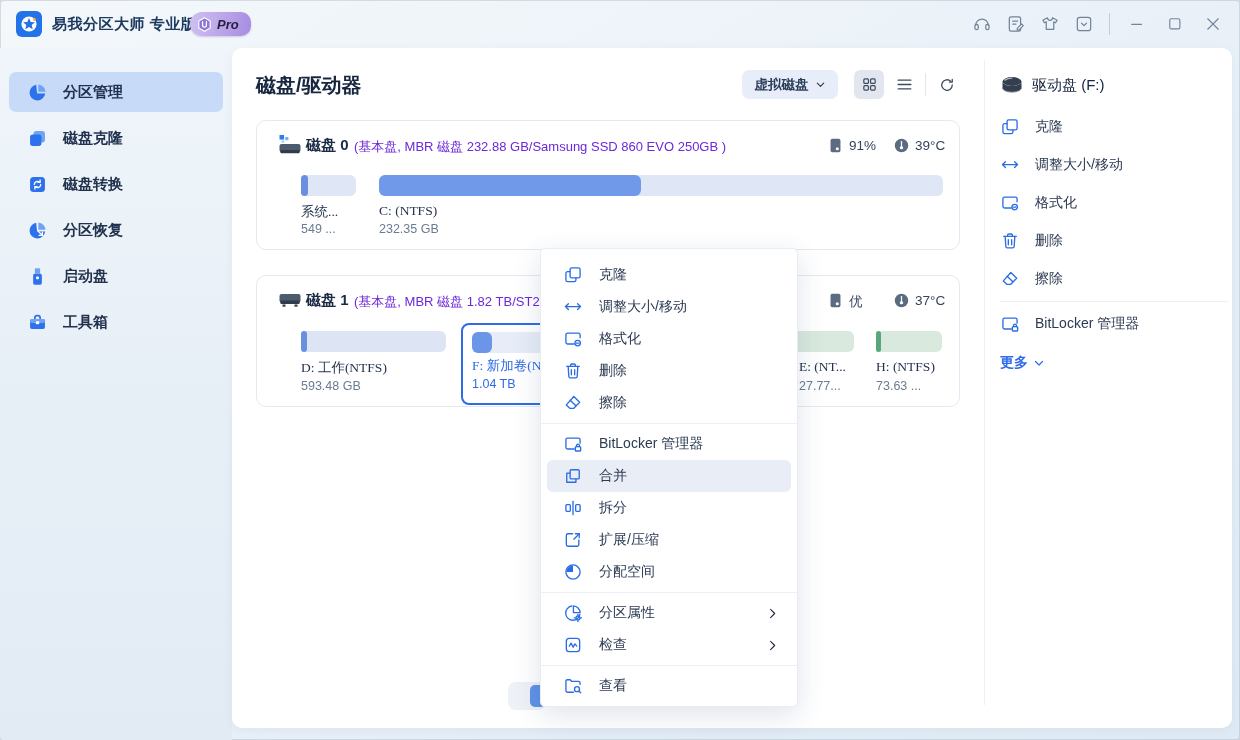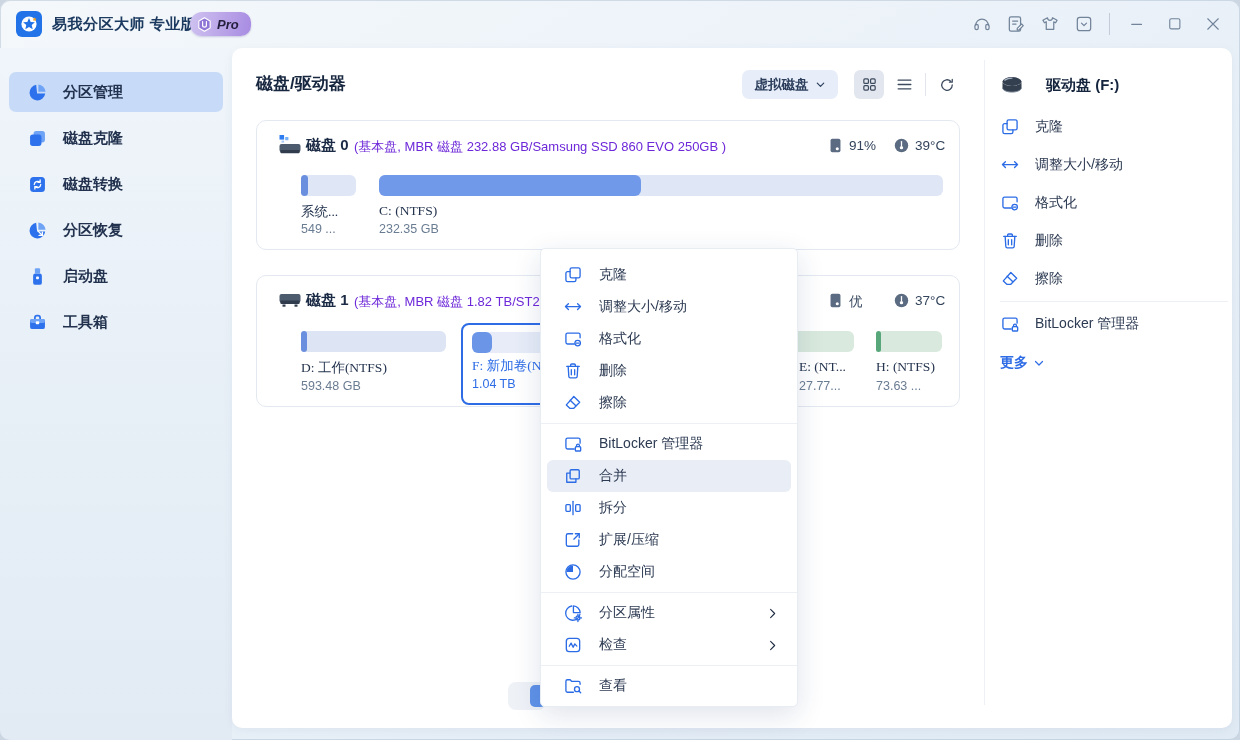--- a/index.html
+++ b/index.html
@@ -1,17 +1,17 @@
 <!DOCTYPE html>
 <html><head>
 <meta charset="utf-8">
 <style>
   html,body{margin:0;padding:0;}
   body{width:1240px;height:740px;position:relative;font-family:"Liberation Sans","DejaVu Sans",sans-serif;background:#ccd6e2;overflow:hidden;}
-  .window{position:absolute;inset:0;border-radius:10px;overflow:hidden;
+  .window{position:absolute;inset:0;border-radius:4px;overflow:hidden;
     background:linear-gradient(150deg,#f4f8fb 0%,#eaf1f8 45%,#dfeaf4 100%);
     box-shadow:inset 0 0 0 1px rgba(150,168,190,.35);}
   
   .titlebar{position:absolute;top:0;left:0;right:0;height:48px;}
   .appicon{position:absolute;left:16px;top:11px;width:26px;height:26px;}
   .apptitle{position:absolute;left:52px;top:15px;font-size:15px;font-weight:700;color:#1c3a60;letter-spacing:.5px;}
   .probadge{position:absolute;left:190px;top:12px;height:24px;padding:0 12px 0 6px;border-radius:12px 10px 10px 12px;
     background:linear-gradient(100deg,#cfc2f0 0%,#b49ce6 70%,#a78be2 100%);display:flex;align-items:center;gap:4px;
     box-shadow:0 1px 2px rgba(90,70,150,.25);}
   .probadge .ptxt{font-size:13px;font-weight:700;font-style:italic;color:#241f3d;}
@@ -23,21 +23,21 @@
   
   .sidebar{position:absolute;top:48px;left:0;width:232px;bottom:0;
     background:linear-gradient(180deg,#eff5fa 0%,#e6eef6 60%,#e2ebf4 100%);padding-top:24px;box-sizing:border-box;}
   .si{height:40px;margin:0 9px 6px 9px;border-radius:7px;display:flex;align-items:center;padding:0 16px 0 18px;cursor:default;}
   .si.active{background:#c7dbf8;}
   .si .silabel{font-size:15px;color:#22324e;font-weight:600;margin-left:15px;}
   
   .card{position:absolute;left:232px;top:48px;width:1000px;height:680px;background:#ffffff;border-radius:10px;
     box-shadow:0 2px 8px rgba(100,120,150,.08);}
   .vdiv{position:absolute;left:984px;top:60px;height:645px;width:1px;background:#edf0f5;}
-  .maintitle{position:absolute;left:256px;top:72px;font-size:17px;font-weight:700;color:#17273f;}
+  .maintitle{position:absolute;left:256px;top:72px;font-size:20px;font-weight:700;color:#17273f;}
   .viewdrop{position:absolute;left:742px;top:70px;width:96px;height:29px;background:#e7eef9;border-radius:7px;
     display:flex;align-items:center;justify-content:center;gap:6px;font-size:13.5px;color:#2c3e5c;font-weight:600;}
   .gridbtn{position:absolute;left:854px;top:70px;width:30px;height:29px;background:#e2e7ef;border-radius:6px;
     display:flex;align-items:center;justify-content:center;}
   .listbtn{position:absolute;left:890px;top:72px;width:28px;height:25px;display:flex;align-items:center;justify-content:center;}
   .hdrdiv{position:absolute;left:925px;top:73px;width:1px;height:23px;background:#e2e6ec;}
   .refreshbtn{position:absolute;left:933px;top:72px;width:27px;height:25px;display:flex;align-items:center;justify-content:center;}
   svg.dk{stroke:#3c4a5e;fill:none;stroke-width:1.7;stroke-linecap:round;stroke-linejoin:round;}
   
   .diskcard{position:absolute;left:256px;width:704px;background:#fff;border:1px solid #e4e9f1;border-radius:10px;box-sizing:border-box;}
@@ -59,21 +59,21 @@
     box-shadow:0 8px 28px rgba(30,60,110,.14);padding:10px 0 4px 0;z-index:50;box-sizing:border-box;}
   .mi{height:32px;margin:0 6px;border-radius:6px;display:flex;align-items:center;padding:0 12px 0 16px;}
   .mi.hover{background:#e9edf5;}
   .mi .milabel{font-size:14px;color:#2c3a52;margin-left:16px;flex:1;}
   .mdiv{height:1px;background:#eceff4;margin:4px 0;}
   svg.blue{stroke:#2b6ce6;fill:none;stroke-width:1.6;stroke-linecap:round;stroke-linejoin:round;}
   svg.subarr{stroke:#1c2a40;fill:none;stroke-width:2;stroke-linecap:round;stroke-linejoin:round;}
   
   .rpanel{position:absolute;left:1000px;top:70px;width:228px;}
   .rphead{display:flex;align-items:center;height:30px;margin-bottom:8px;}
-  .rphead .rptitle{font-size:15px;font-weight:700;color:#16253e;margin-left:22px;}
+  .rphead .rptitle{font-size:15px;font-weight:400;color:#16253e;margin-left:8px;}
   .ri{height:38px;display:flex;align-items:center;}
   .ri .rilabel{font-size:14px;color:#2c3a52;margin-left:15px;}
   .rdiv{height:1px;background:#eceff4;margin:3px 0;}
   .morelink{display:flex;align-items:center;gap:5px;margin-top:10px;height:20px;}
   .morelink .mltxt{font-size:14px;color:#2e6ce6;font-weight:600;}
   
   .pendpill{position:absolute;left:508px;top:682px;width:38px;height:28px;background:#eef1f6;border-radius:8px;z-index:5;}
   .pendblue{position:absolute;left:530px;top:685px;width:16px;height:22px;background:#5f92e8;border-radius:5px;z-index:6;}
 </style>
 </head>

